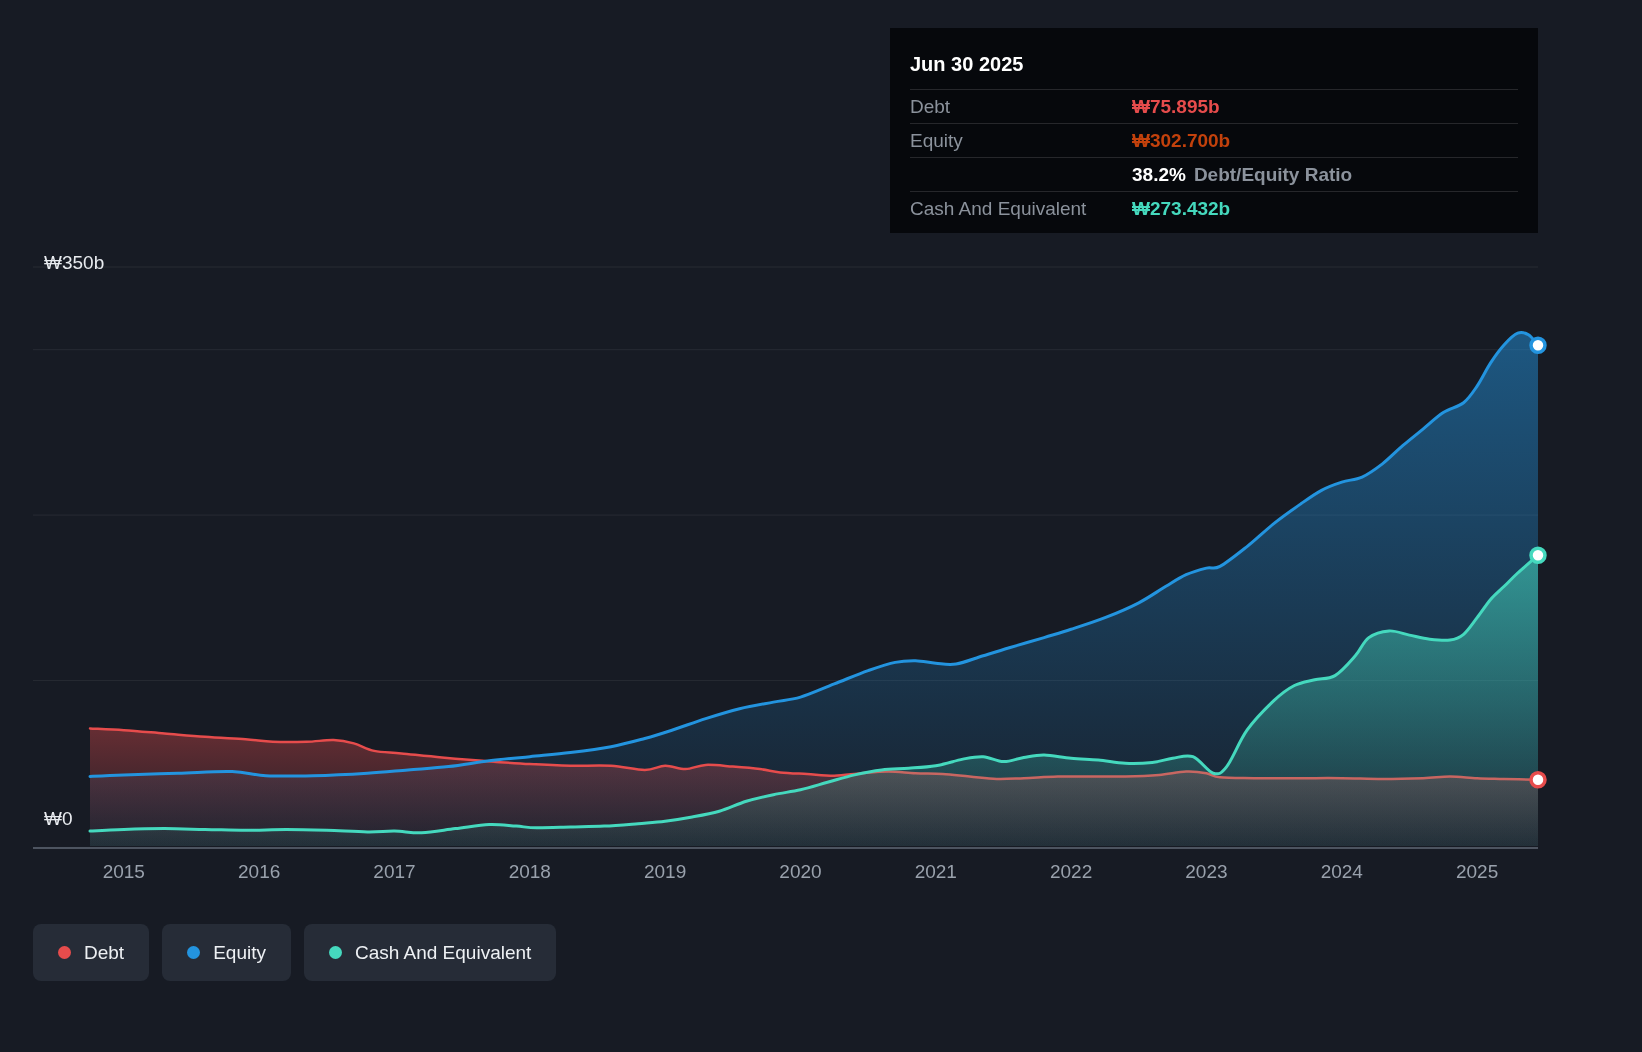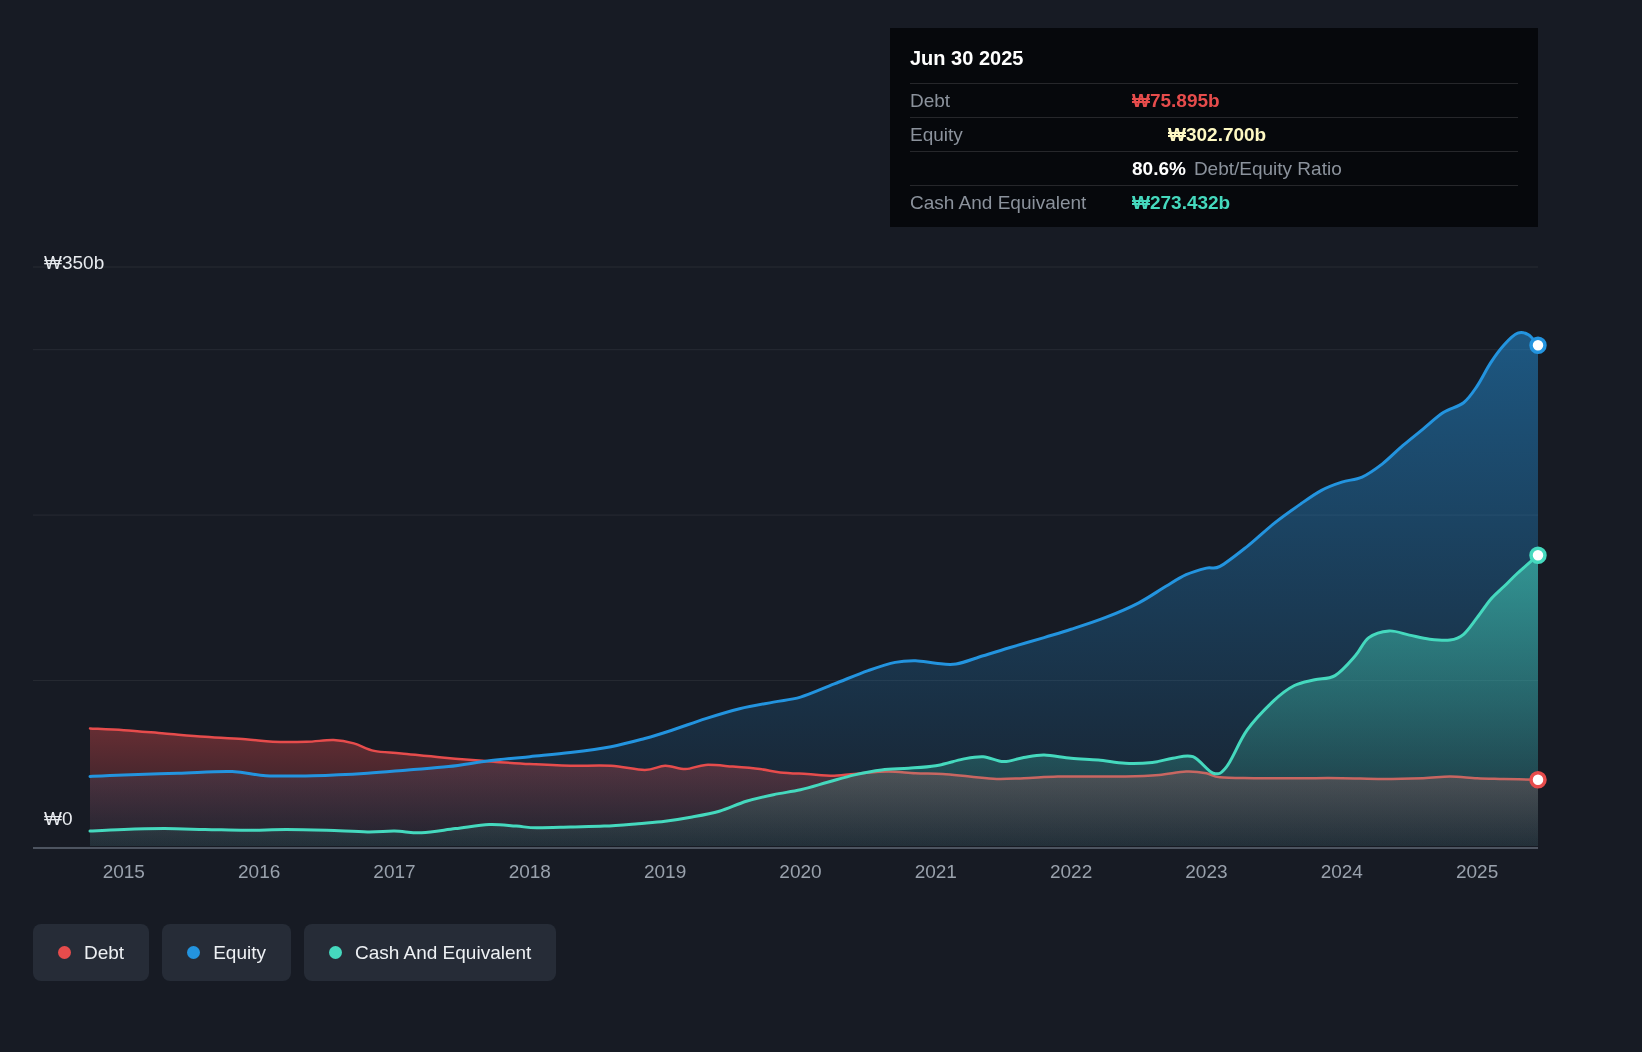--- a/index.html
+++ b/index.html
@@ -12,35 +12,35 @@
   .root{position:relative;width:1642px;height:1052px;background:#171b24;}
   #chart-svg{position:absolute;left:0;top:0;}
   svg text{font-family:"Liberation Sans","DejaVu Sans",sans-serif;}
 
   .y-label{position:absolute;color:#e8ebef;font-size:19px;}
   .y-top{left:44px;top:252px;}
   .y-zero{left:44px;top:808px;}
 
   .tooltip{
     position:absolute;left:890px;top:28px;width:648px;box-sizing:border-box;
-    background:#06080c;padding:10px 20px 8px 20px;
+    background:#06080c;padding:16px 20px 8px 20px;
   }
   .tt-title{
     font-size:20px;font-weight:bold;color:#ffffff;
     padding:9px 0 13px 0;border-bottom:1px solid rgba(255,255,255,0.13);
   }
   .tt-row{
     display:flex;align-items:center;height:33px;
     border-bottom:1px solid rgba(255,255,255,0.13);font-size:19px;
   }
   .tt-row.last{border-bottom:none;}
   .tt-label{width:222px;flex:0 0 222px;color:#8b929c;}
   .tt-value{font-weight:bold;}
   .tt-ratio .tt-ratio-value{color:#ffffff;font-weight:bold;}
-  .tt-ratio-label{color:#8b929c;font-weight:normal;margin-left:8px;}
+  .tt-ratio-label{color:#8b929c;font-weight:bold;margin-left:8px;}
 
   .legend{position:absolute;left:33px;top:924px;display:flex;gap:13px;}
   .legend-item{
     display:flex;align-items:center;height:57px;padding:0 25px;
     background:#262c37;border-radius:8px;cursor:pointer;
   }
   .legend-dot{width:13px;height:13px;border-radius:50%;margin-right:13px;background:#888;}
   .legend-label{color:#eef1f4;font-size:19px;}
 </style>
 </head>
@@ -94,26 +94,26 @@
   <div class="y-label y-zero">₩0</div>
 
   <div class="tooltip">
     <div class="tt-title">Jun 30 2025</div>
     <div class="tt-row">
       <span class="tt-label">Debt</span>
       <span class="tt-value" style="color: rgb(230, 76, 76);">₩75.895b</span>
     </div>
     <div class="tt-row">
       <span class="tt-label">Equity</span>
-      <span class="tt-value" style="color: #fef9c3; margin-left: 36px;">₩302.700b</span>
+      <span class="tt-value" style="color: #c2410c;">₩302.700b</span>
     </div>
     <div class="tt-row tt-ratio">
       <span class="tt-label"></span>
       <span class="tt-value">
-        <span class="tt-ratio-value">80.6%</span><span class="tt-ratio-label">Debt/Equity Ratio</span>
+        <span class="tt-ratio-value">38.2%</span><span class="tt-ratio-label">Debt/Equity Ratio</span>
       </span>
     </div>
     <div class="tt-row last">
       <span class="tt-label">Cash And Equivalent</span>
       <span class="tt-value" style="color: rgb(69, 217, 190);">₩273.432b</span>
     </div>
   </div>
 
   <div class="legend">
     <div class="legend-item">

